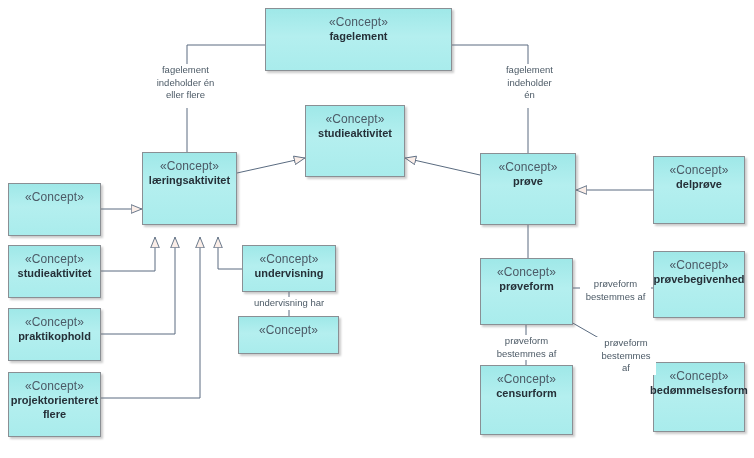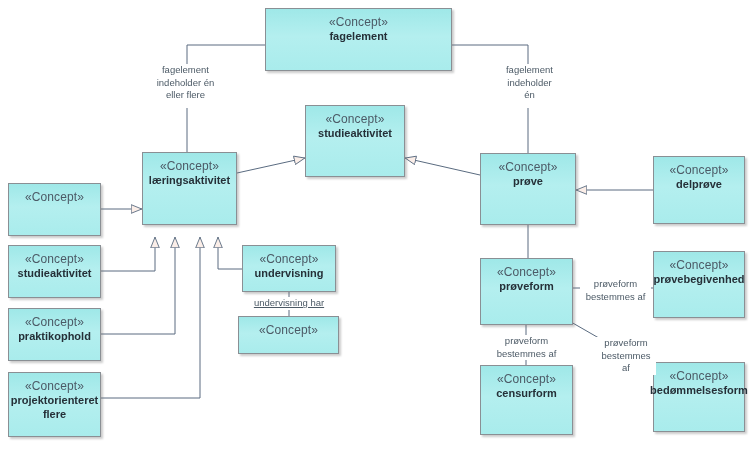--- a/index.html
+++ b/index.html
@@ -185,21 +185,21 @@
   </div>
 
   <div class="edge-label" style="left:133px; top:64px; width:105px;">fagelement
 indeholder én
 eller flere</div>
 
   <div class="edge-label" style="left:477px; top:64px; width:105px;">fagelement
 indeholder
 én</div>
 
-  <div class="edge-label" style="left:239px; top:297px; width:100px;text-decoration:underline;">undervisning har</div>
+  <div class="edge-label" style="left:239px; top:297px; width:100px;">undervisning har</div>
 
 
   <div class="edge-label" style="left:580px; top:278px; width:71px;">prøveform
 bestemmes af</div>
 
   <div class="edge-label" style="left:491px; top:335px; width:71px;">prøveform
 bestemmes af</div>
 
   <div class="edge-label" style="left:596px; top:337px; width:60px;">prøveform
 bestemmes

